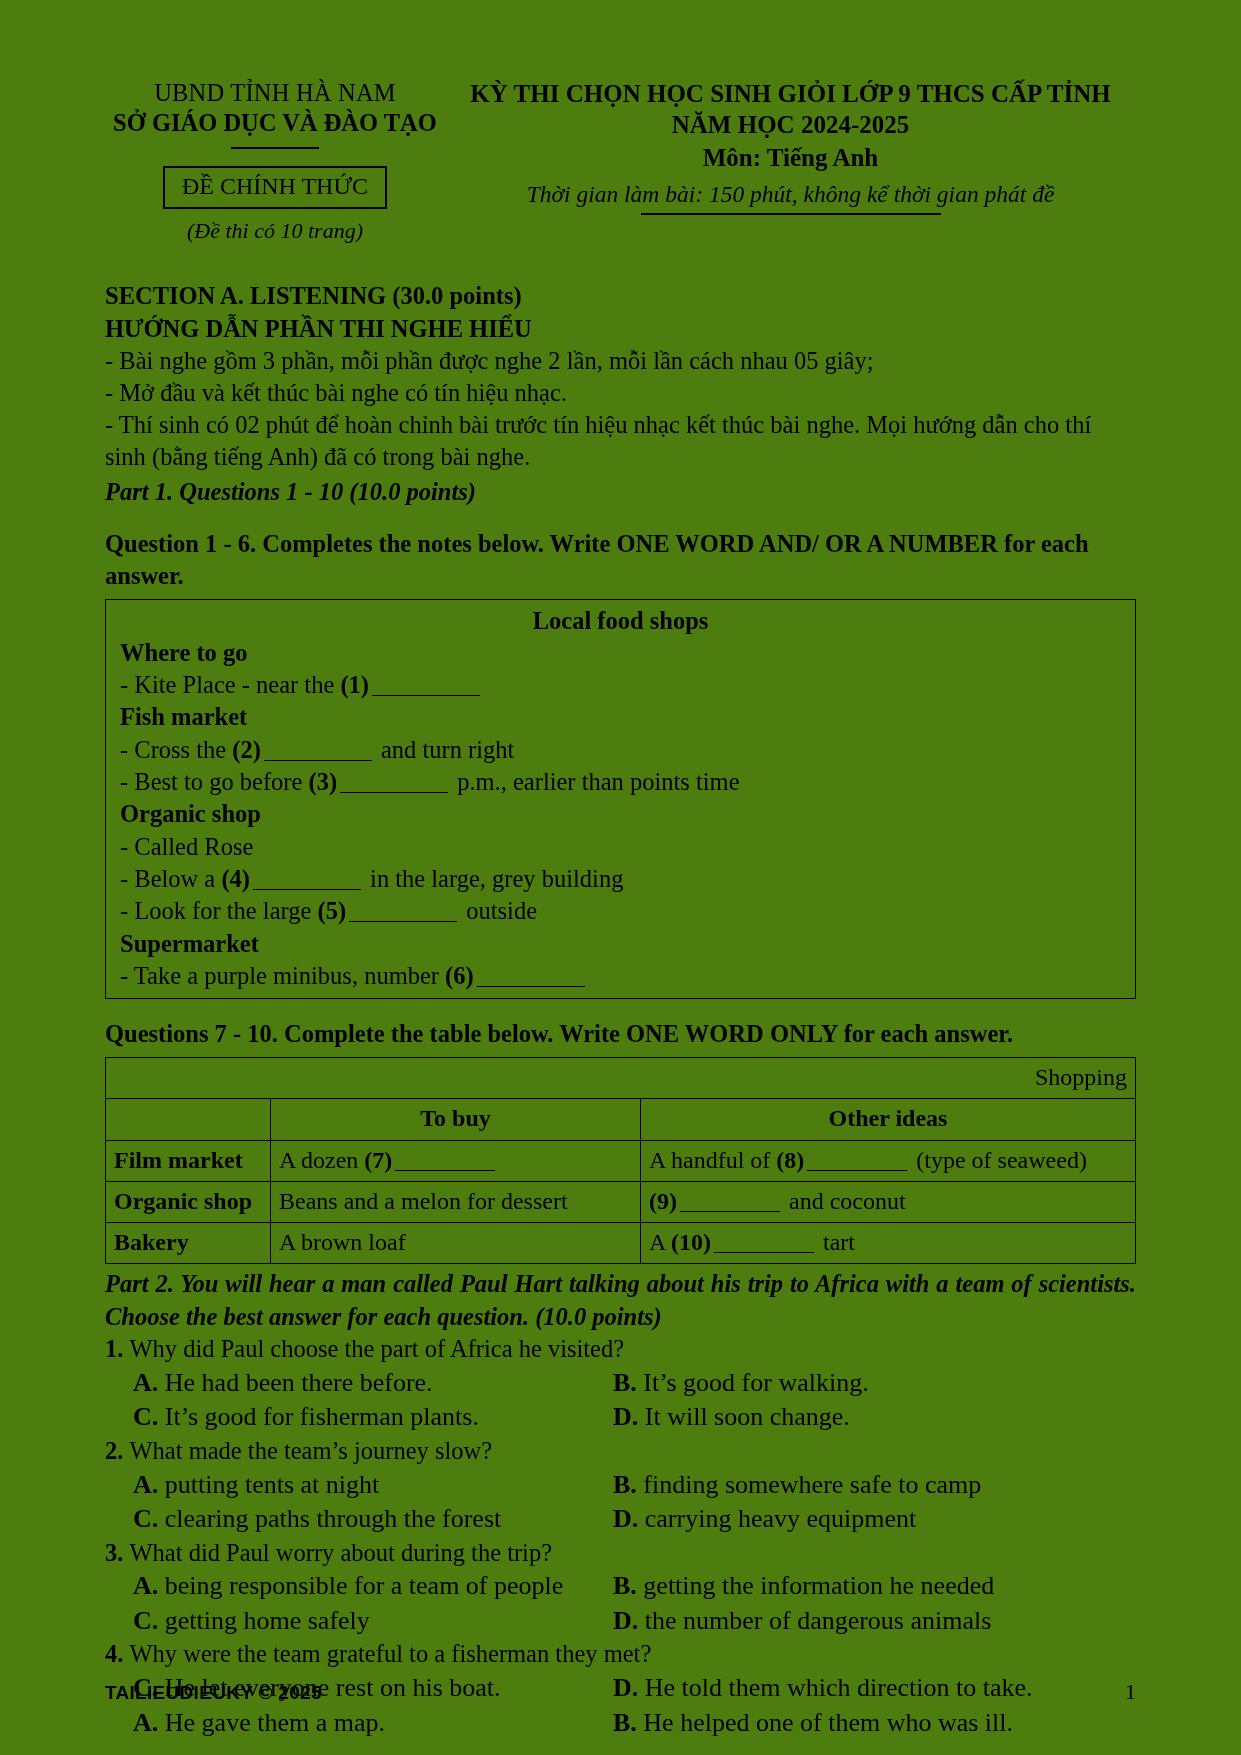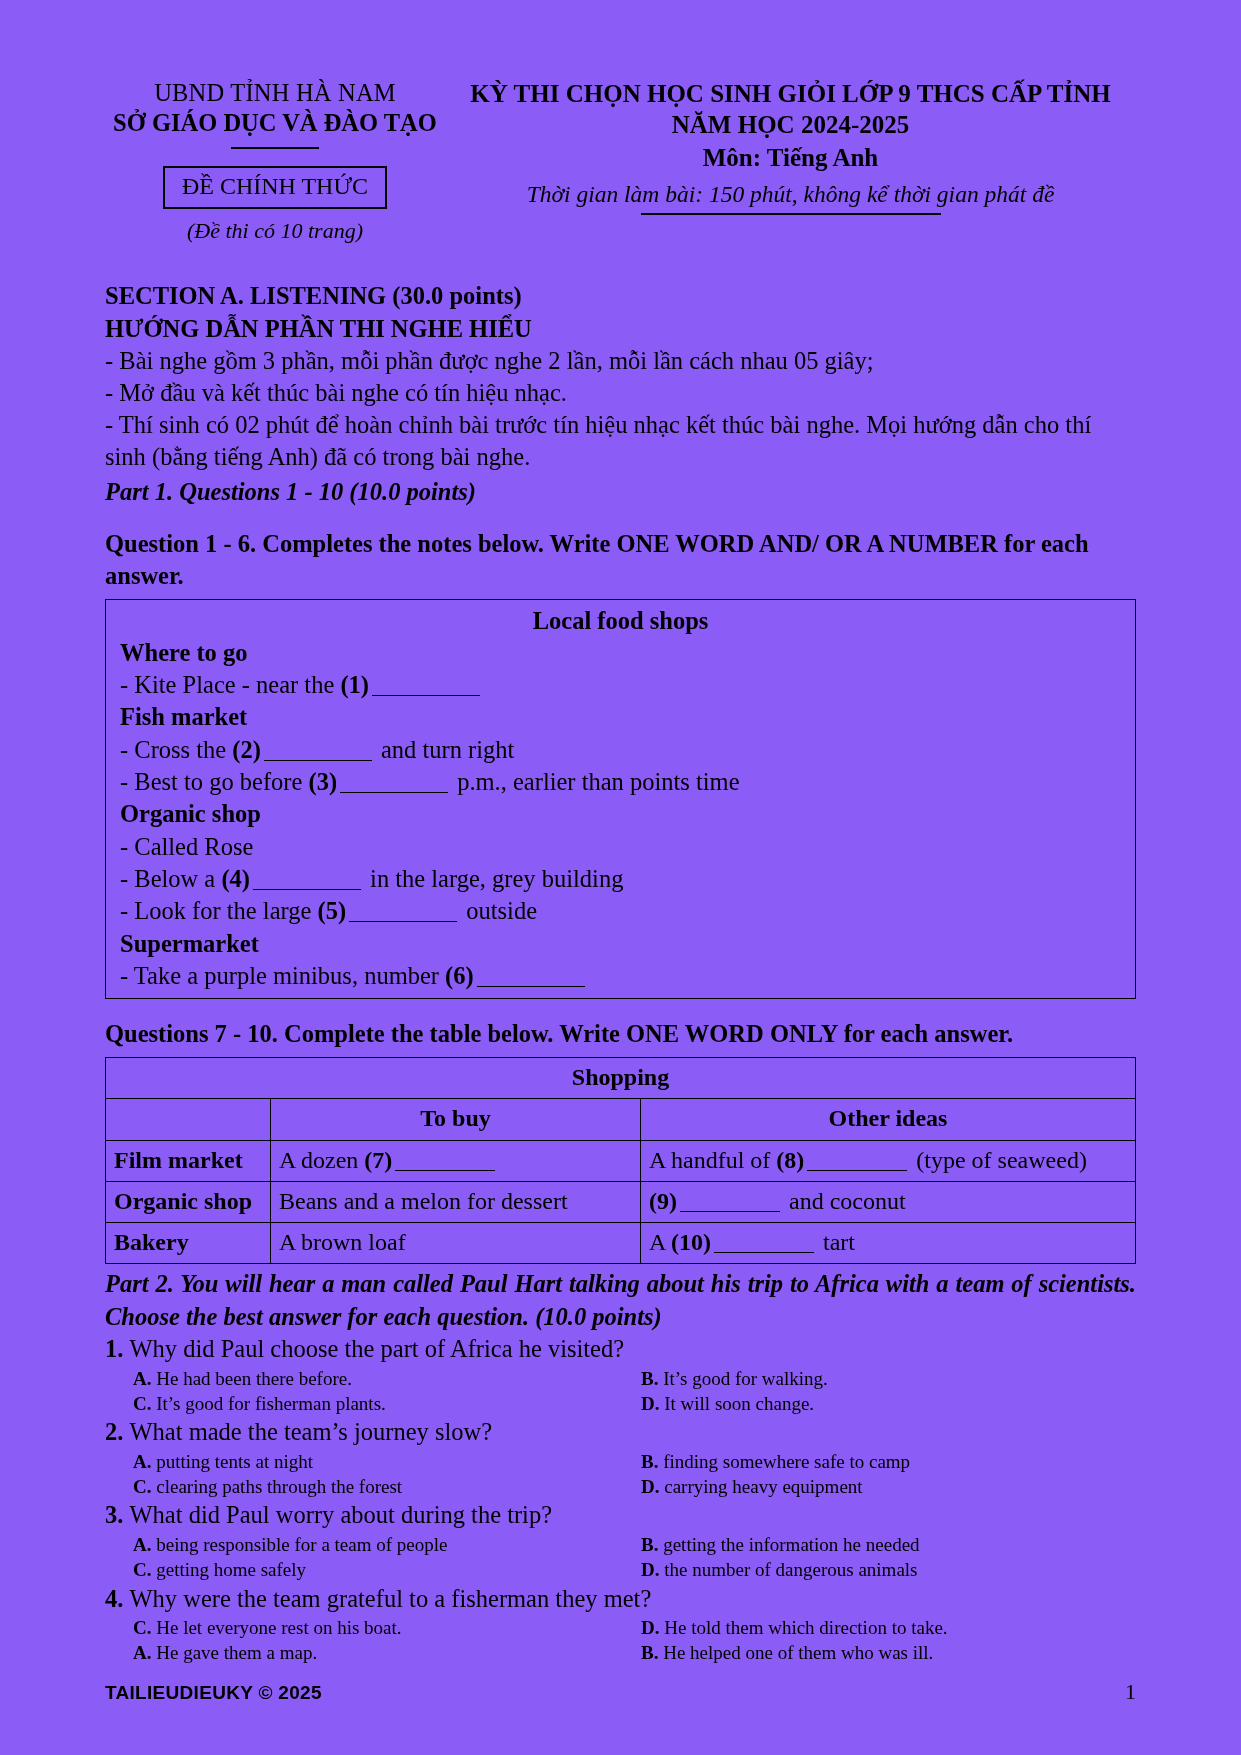--- a/index.html
+++ b/index.html
@@ -9,21 +9,21 @@
   }
   body {
     font-family: "Liberation Serif", "DejaVu Serif", serif;
     color: #000000;
   }
   .page {
     position: relative;
     width: 1241px;
     height: 1755px;
     margin: 0 auto;
-    background: #8b5cf6;
+    background: #4d7c0f;
     box-sizing: border-box;
     padding: 72px 105px 40px 105px;
   }
 
   
   .header {
     display: flex;
     align-items: flex-start;
     justify-content: flex-start;
   }
@@ -163,22 +163,22 @@
     table-layout: fixed;
   }
   table.shop td {
     border: 1.5px solid #000;
     font-size: 24px;
     padding: 4px 8px 5px 8px;
     vertical-align: middle;
     line-height: 1.3;
   }
   td.hd-title {
-    text-align: center;
-    font-weight: bold;
+    text-align: right;
+    font-weight: normal;
     border-left: 1.5px solid #000;
     border-right: 1.5px solid #000;
   }
   td.hd-col {
     text-align: center;
     font-weight: bold;
   }
   td.rowlabel {
     font-weight: bold;
     padding-left: 10px;
@@ -187,24 +187,23 @@
 
   
   .q-stem {
     font-size: 24.5px;
     line-height: 1.33;
     padding-left: 0;
   }
   .q-stem .num { font-weight: bold; }
   .opt-row {
     display: flex;
-    font-size: 19px;
+    font-size: 26px;
     line-height: 1.33;
     padding-left: 28px;
-    gap: 28px;
   }
   .opt {
     flex: 0 0 480px;
   }
   .opt:last-child { flex: 1 1 auto; }
   .opt .lab { font-weight: bold; }
 
   
   .footer {
     position: absolute;

